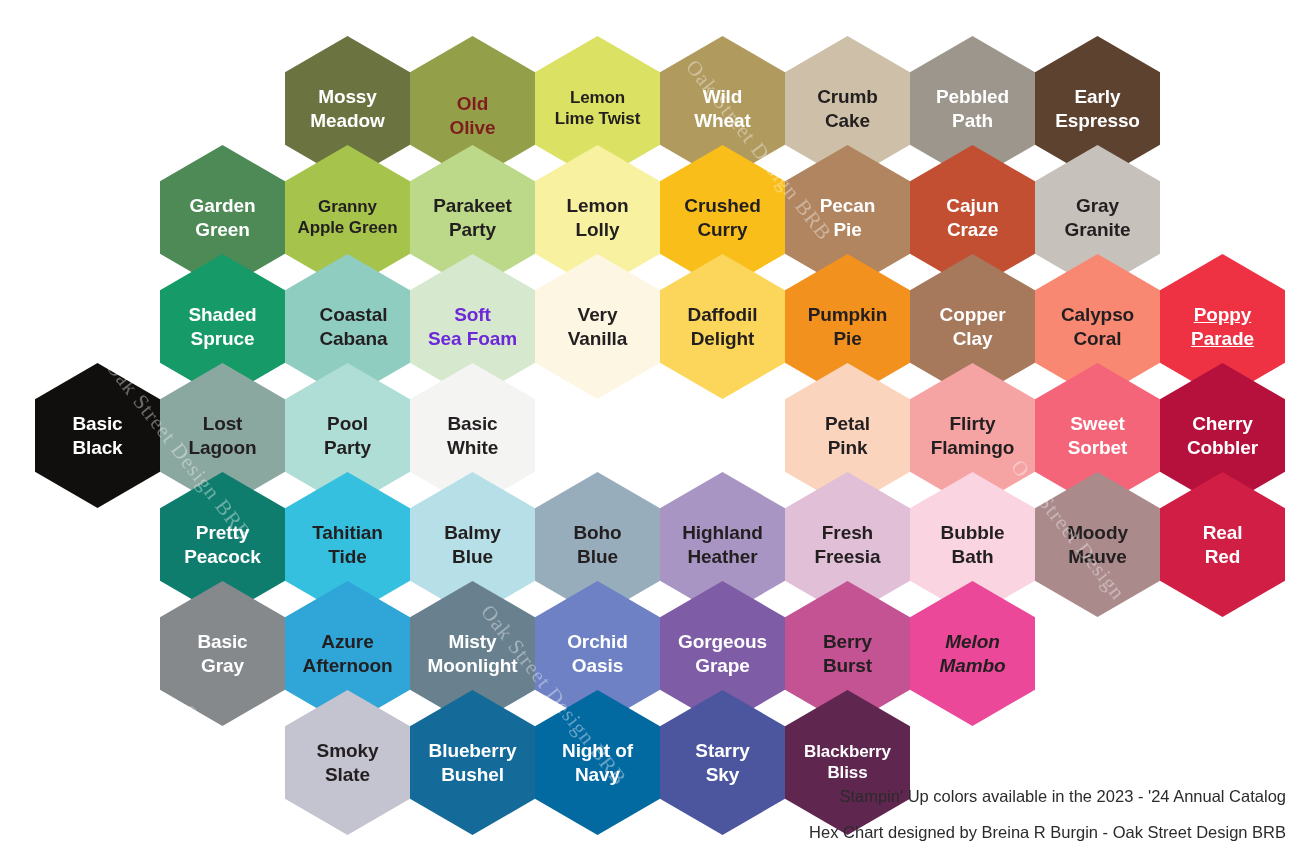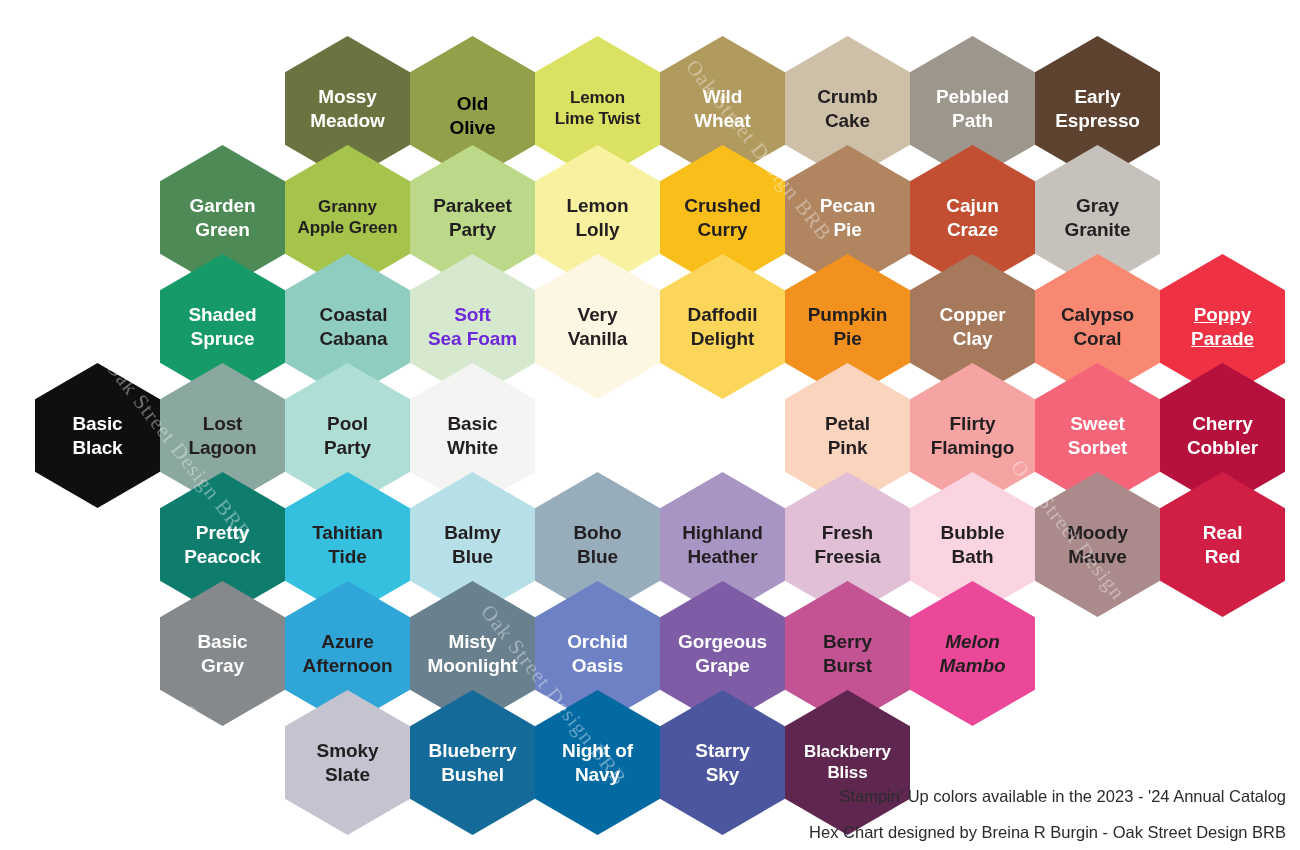--- a/index.html
+++ b/index.html
@@ -85,21 +85,21 @@
 <body>
 
 <div id="chart-root">
 
   <div class="hex-layer" id="hex-layer">
       <div class="hex" style="background: rgb(107, 115, 64); left: 270px; top: 36px;">
         <div class="hex-label" style="color: rgb(255, 255, 255);">Mossy
 Meadow</div>
       </div>
       <div class="hex" style="background: rgb(147, 160, 73); left: 395px; top: 36px;">
-        <div class="hex-label" style="color: #000000; margin-top: 14px;">Old
+        <div class="hex-label" style="color: #7f1d1d; margin-top: 14px;">Old
 Olive</div>
       </div>
       <div class="hex small-label" style="background: rgb(219, 225, 98); left: 520px; top: 36px;">
         <div class="hex-label" style="color: rgb(35, 31, 32);">Lemon
 Lime Twist</div>
       </div>
       <div class="hex" style="background: rgb(176, 154, 94); left: 645px; top: 36px;">
         <div class="hex-label" style="color: rgb(255, 255, 255);">Wild
 Wheat</div>
       </div>

